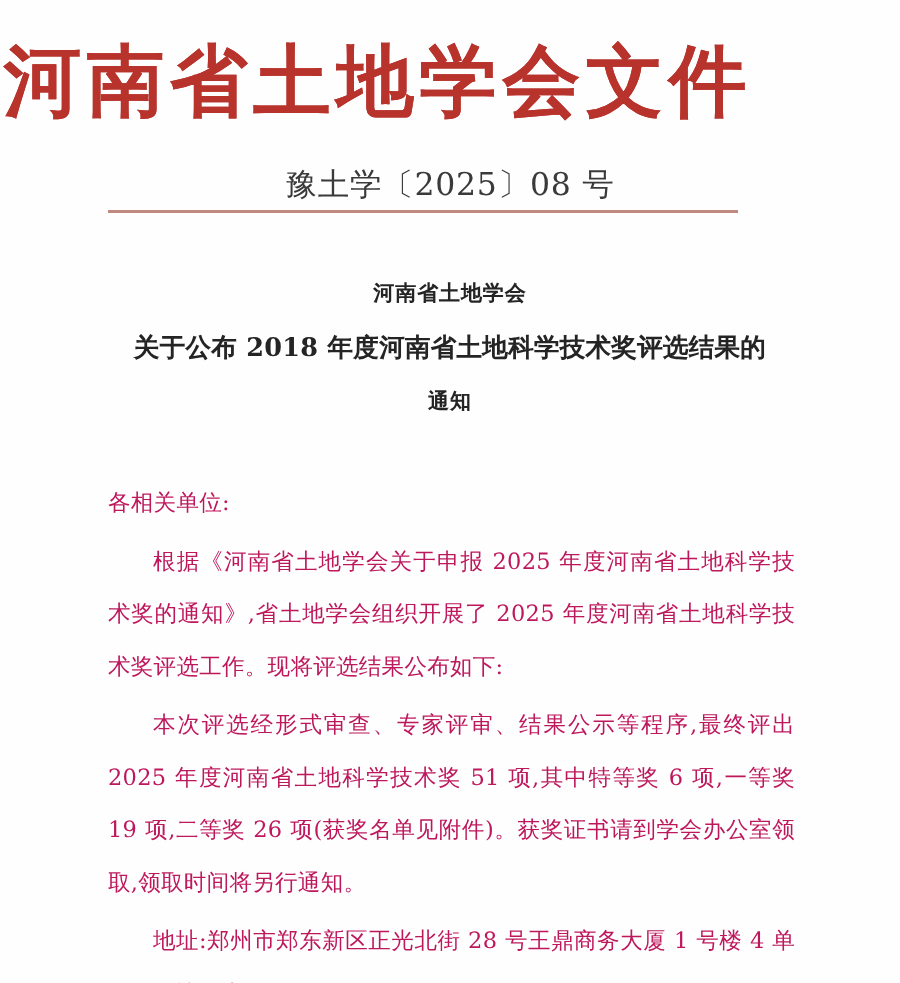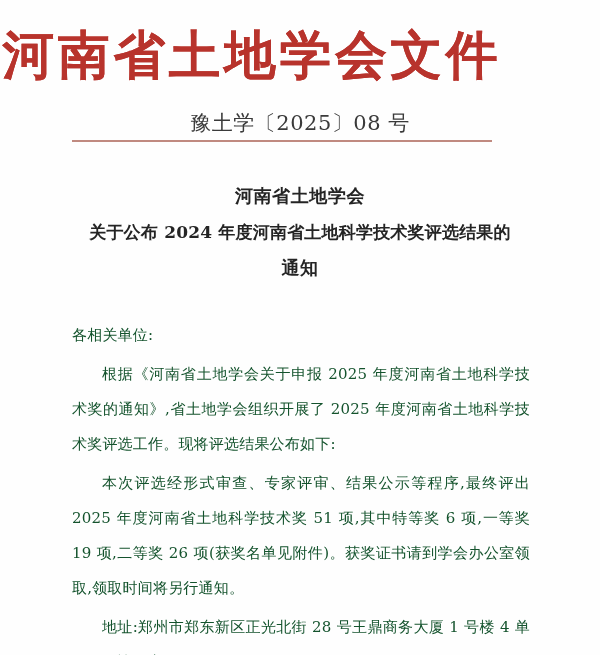--- a/index.html
+++ b/index.html
@@ -72,21 +72,21 @@
 
   
   .title-block {
     position: absolute;
     left: 72px;
     top: 178px;
     width: 456px;
     text-align: center;
   }
   .title-line {
-    font-size: 18px;
+    font-size: 14px;
     font-weight: 700;
     line-height: 36px;
     letter-spacing: 0.6px;
     color: #242424;
     white-space: nowrap;
   }
   .title-line.wide {
     font-size: 17px;
     letter-spacing: 0.2px;
   }
@@ -95,21 +95,21 @@
   .body-block {
     position: absolute;
     left: 72px;
     top: 318px;
     width: 458px;
   }
   .para {
     font-size: 15px;
     line-height: 35px;
     letter-spacing: 0.2px;
-    color: #14532d;
+    color: #be185d;
     text-align: justify;
     text-justify: inter-ideograph;
     margin: 0;
   }
   .para.salutation {
     text-indent: 0;
   }
   .para.indent {
     text-indent: 2em;
   }
@@ -125,21 +125,21 @@
   <div class="masthead">
     <span class="masthead-title">河南省土地学会文件</span>
   </div>
 
   <div class="doc-number">豫土学〔2025〕08 号</div>
 
   <div class="red-rule"></div>
 
   <div class="title-block">
     <div class="title-line">河南省土地学会</div>
-    <div class="title-line wide">关于公布 2024 年度河南省土地科学技术奖评选结果的</div>
+    <div class="title-line wide">关于公布 2018 年度河南省土地科学技术奖评选结果的</div>
     <div class="title-line">通知</div>
   </div>
 
   <div class="body-block">
     <p class="para salutation">各相关单位:</p>
     <p class="para indent">根据《河南省土地学会关于申报 2025 年度河南省土地科学技术奖的通知》,省土地学会组织开展了 2025 年度河南省土地科学技术奖评选工作。现将评选结果公布如下:</p>
     <p class="para indent">本次评选经形式审查、专家评审、结果公示等程序,最终评出 2025 年度河南省土地科学技术奖 51 项,其中特等奖 6 项,一等奖 19 项,二等奖 26 项(获奖名单见附件)。获奖证书请到学会办公室领取,领取时间将另行通知。</p>
     <p class="para indent">地址:郑州市郑东新区正光北街 28 号王鼎商务大厦 1 号楼 4 单元 13 楼西户</p>
   </div>
 

